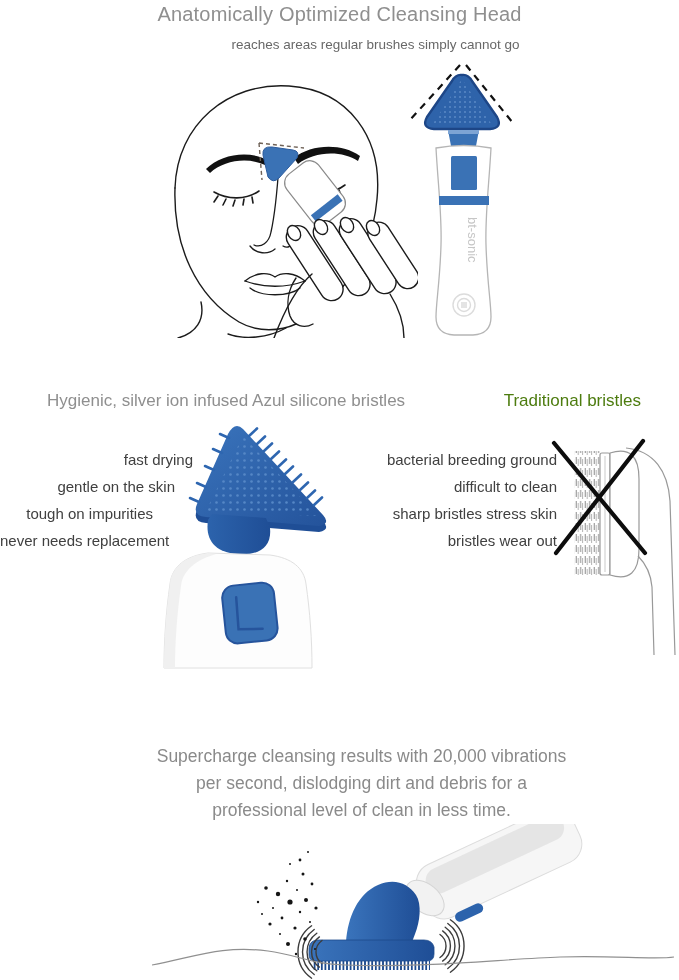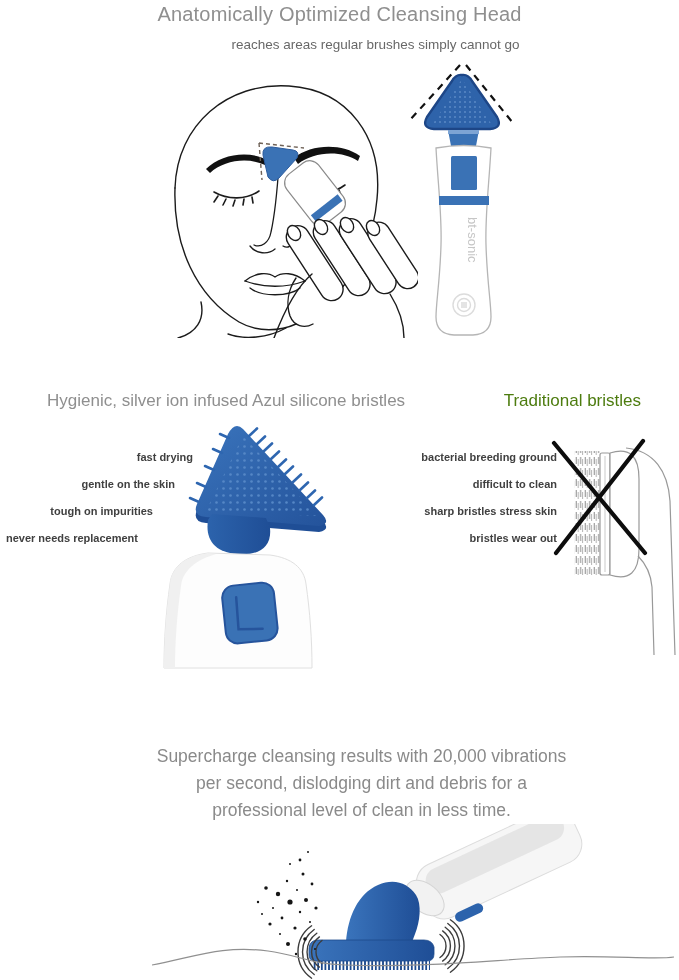--- a/index.html
+++ b/index.html
@@ -5,21 +5,21 @@
   html,body{margin:0;padding:0;background:#fff;}
   #canvas{
     position:relative;width:679px;height:980px;background:#fff;overflow:hidden;
     font-family:"Liberation Sans", sans-serif;
   }
   .abs{position:absolute;}
   .h1{top:3px;left:0;width:679px;text-align:center;font-size:20px;font-weight:300;color:#8f8f8f;letter-spacing:.2px;}
   .subtitle{top:37px;left:0;width:679px;text-align:center;font-size:13.5px;font-weight:300;color:#686868;padding-left:36px;}
   .sec2-h-left{top:391px;left:3px;font-size:17px;font-weight:300;color:#8f8f8f;margin-left:44px;}
   .sec2-h-right{top:391px;left:0;width:641px;text-align:right;font-size:17px;font-weight:300;color:#4d7c0f;}
-  .feat{font-size:11px;color:#404040;text-align:right;font-weight:700;white-space:nowrap;}
+  .feat{font-size:15px;color:#404040;text-align:right;font-weight:400;white-space:nowrap;}
   .para-line{left:0;width:679px;text-align:center;font-size:17.5px;font-weight:300;color:#8a8a8a;margin-left:22px;}
   svg{display:block;}
 </style>
 </head>
 <body>
 
 <div id="canvas">
 
   <div class="abs h1">Anatomically Optimized Cleansing Head</div>
   <div class="abs subtitle">reaches areas regular brushes simply cannot go</div>

